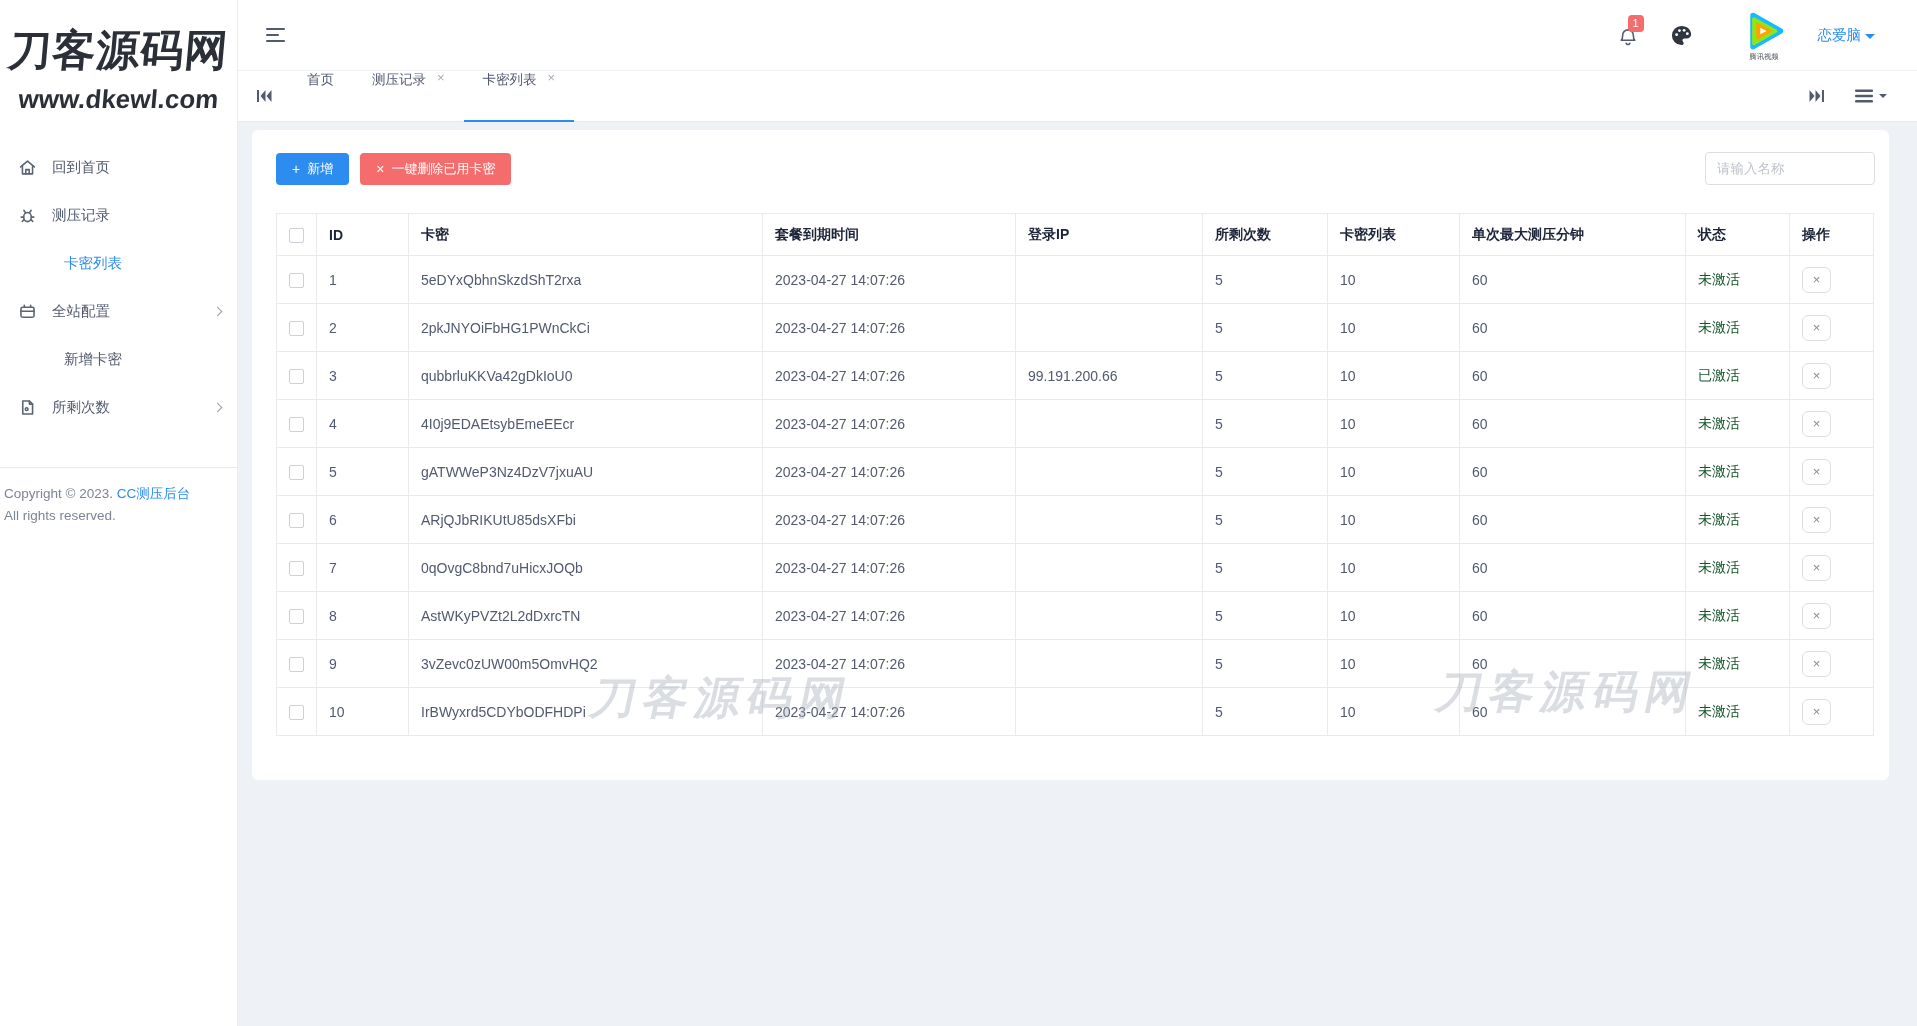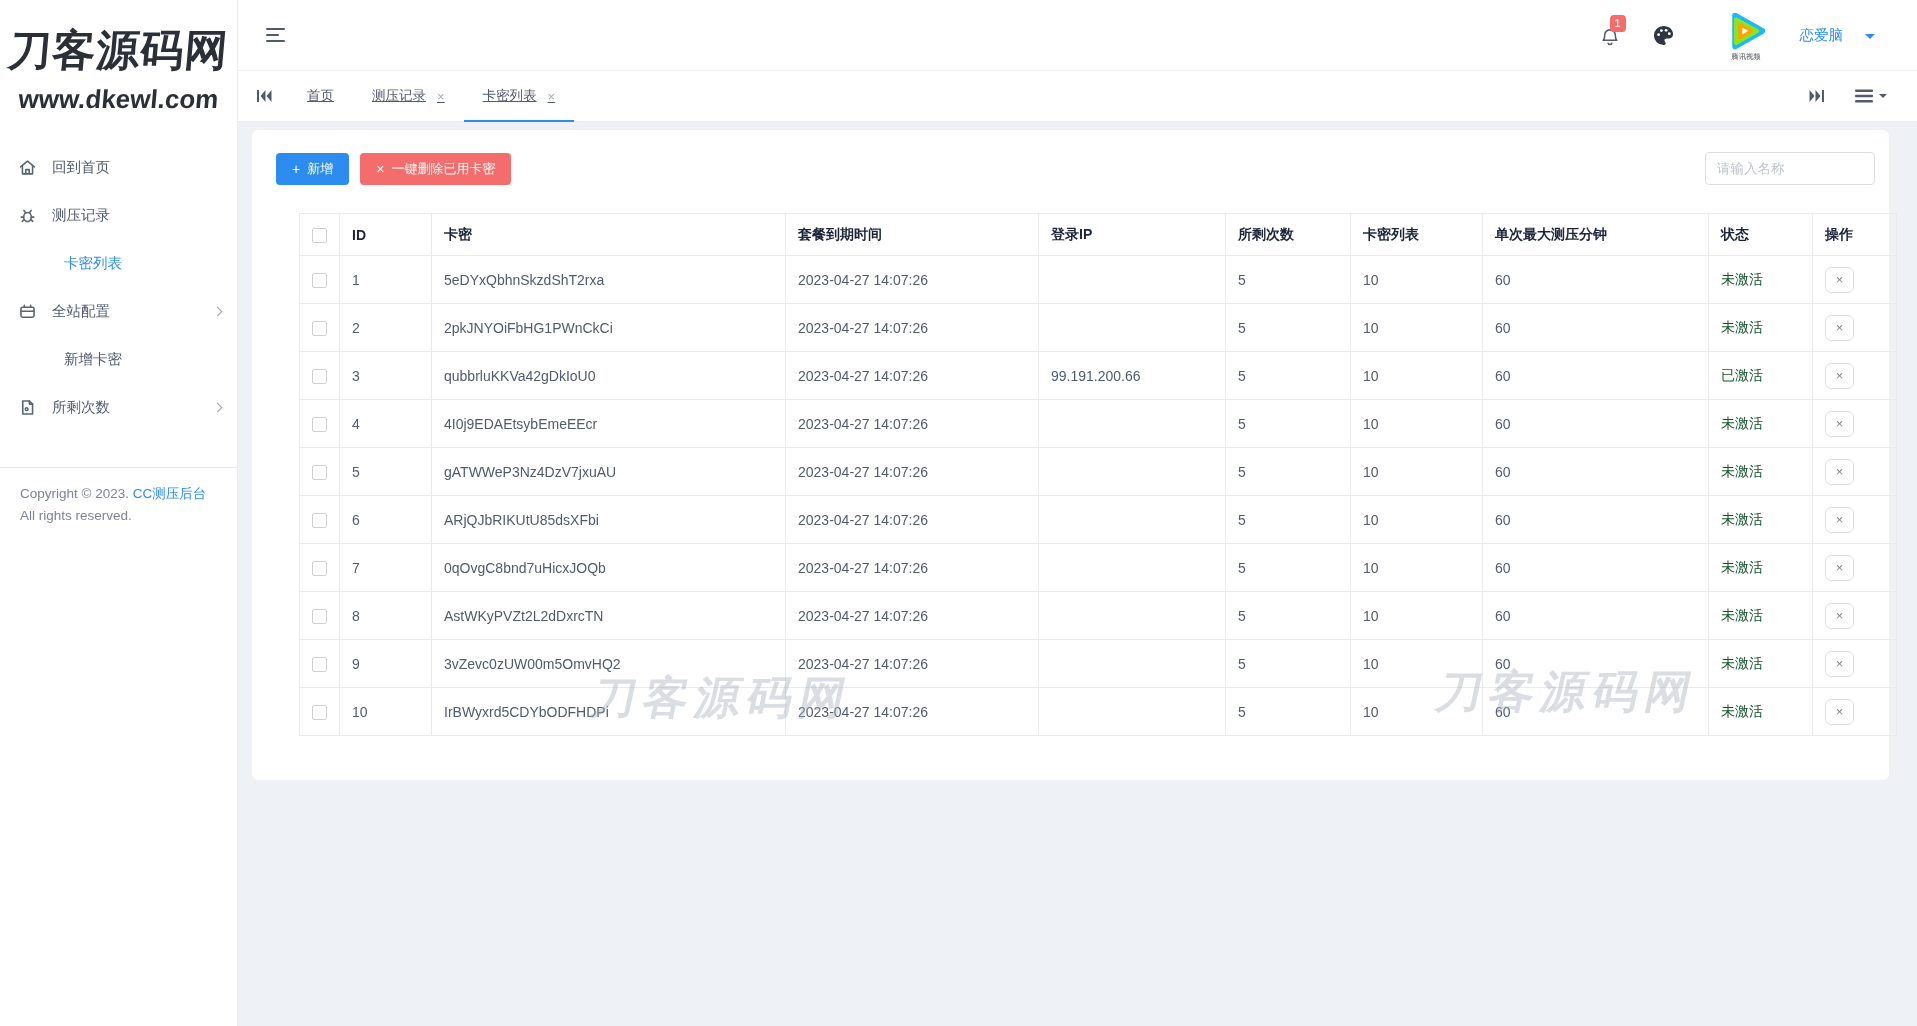--- a/index.html
+++ b/index.html
@@ -19,48 +19,48 @@
   .menu-item .micon { width:19px; height:19px; margin-right:15px; display:inline-flex; }
   .menu-item.active-parent { background:#f6f7f9; }
   .menu-item.active-parent .abar { position:absolute; right:0; top:0; width:4px; height:100%; background:#2d8cf0; }
   .menu-item.sub { padding-left:64px; }
   .menu-item.sub.active { color:#2d8cf0; }
   .chev { width:7px; height:7px; border-right:1.6px solid #9aa0ab; border-bottom:1.6px solid #9aa0ab;
     margin-left:auto; }
   .chev.down { transform:rotate(45deg); margin-top:-4px; }
   .chev.right { transform:rotate(-45deg); }
   .side-divider { border-top:1px solid #e8eaec; margin-top:36px; }
-  .copyright { padding:15px 20px; font-size:13.5px; color:#7d8494; line-height:1.6; }
+  .copyright { padding:15px 4px; font-size:13.5px; color:#7d8494; line-height:1.6; }
   .copyright a { color:#2d8cf0; text-decoration:none; }
 
   
   .main { flex:1 1 auto; min-width:0; display:flex; flex-direction:column; background:#eef1f6; }
   .topbar { height:70px; background:#fff; display:flex; align-items:center; padding:0 42px 0 28px; }
   .hamburger { display:inline-flex; flex-direction:column; gap:4px; cursor:pointer; }
   .hamburger span { display:block; height:2px; background:#515a6e; border-radius:1px; }
   .hamburger .l1,.hamburger .l3 { width:19px; }
   .hamburger .l2 { width:13px; }
   .top-right { margin-left:auto; display:flex; align-items:center; gap:26px; }
   .bell-wrap { position:relative; cursor:pointer; margin-top:4px; }
   .badge { position:absolute; top:-11px; left:11px; background:#f56c6c; color:#fff;
     font-size:11px; line-height:1; border-radius:4px; padding:3px 5px; }
   .palette-wrap { cursor:pointer; margin-left:4px; }
   .avatar-wrap { display:flex; flex-direction:column; align-items:center; width:56px; margin-left:16px; cursor:pointer; }
   .avatar-caption { font-size:8px; color:#4a4f57; margin-top:-2px; white-space:nowrap; transform:scale(.92); }
-  .user { display:flex; align-items:center; gap:22px; color:#2d8cf0; font-size:14.5px; cursor:pointer; }
+  .user { display:flex; align-items:center; gap:4px; color:#2d8cf0; font-size:14.5px; cursor:pointer; }
   .caret-down { width:0; height:0; border-left:5px solid transparent; border-right:5px solid transparent;
     border-top:5px solid #2d8cf0; margin-top:2px; }
 
   
   .tabbar { height:52px; background:#fff; border-top:1px solid #eef0f3; border-bottom:1px solid #e8eaec;
     display:flex; align-items:stretch; padding:0 30px 0 18px; }
   .tab-scroll { display:flex; align-items:center; cursor:pointer; }
   .tabs { display:flex; align-items:stretch; margin-left:16px; }
-  .tab { display:flex; align-items:center; padding:0 19px; font-size:13.5px; color:#515a6e;
-    position:relative; cursor:pointer;text-decoration:underline; }
+  .tab { display:flex; padding:0 19px; font-size:13.5px; color:#515a6e;
+    position:relative; cursor:pointer; }
   .tab.active:after { content:""; position:absolute; left:0; right:0; bottom:-1px; height:2px; background:#2d8cf0; }
   .tab-close { margin-left:11px; color:#a6aab2; font-size:13px; line-height:1; }
   .tabbar-right { margin-left:auto; display:flex; align-items:center; gap:30px; }
   .list-caret { display:flex; align-items:center; gap:6px; cursor:pointer; }
   .caret-sm { width:0; height:0; border-left:4px solid transparent; border-right:4px solid transparent;
     border-top:4px solid #515a6e; }
 
   
   .content { flex:1 1 auto; padding:8px 28px 0 14px; position:relative; }
   .card { background:#fff; border-radius:6px; height:650px; padding:22px 14px 0 24px; position:relative; }
@@ -68,21 +68,21 @@
   .btn { height:32px; border:none; border-radius:4px; color:#fff; font-size:13px;
     padding:0 16px; display:inline-flex; align-items:center; gap:7px; cursor:pointer;
     font-family:inherit; }
   .btn .bicon { font-size:14px; line-height:1; }
   .btn-add { background:#2d8cf0; }
   .btn-del { background:#f56c6c; margin-left:11px; }
   .search { margin-left:auto; width:170px; height:33px; border:1px solid #dcdee2; border-radius:4px;
     padding:0 11px; font-size:13.5px; color:#515a6e; outline:none; font-family:inherit; }
   .search::placeholder { color:#bfc3cb; }
 
-  .table-wrap { margin-top:28px; position:relative; z-index:1;margin-left:23px; }
+  .table-wrap { margin-top:28px; position:relative; z-index:1; }
   table { border-collapse:collapse; table-layout:fixed; width:1597px; font-size:14px; color:#515a6e; }
   th,td { border:1px solid #e8eaec; padding:0 6px 0 12px; text-align:left;
     overflow:hidden; white-space:nowrap; }
   th { height:42px; color:#1c2438; font-weight:bold; font-size:14px; }
   td { height:48px; }
   .c-cb { text-align:center; padding:0; }
   .cb { display:inline-block; width:15px; height:15px; border:1px solid #cdd0d6; border-radius:2px;
     background:#fff; vertical-align:middle; cursor:pointer; }
   .status { color:#14532d; }
   .op-btn { width:29px; height:26px; border:1px solid #dcdee2; background:#fff; border-radius:6px;

